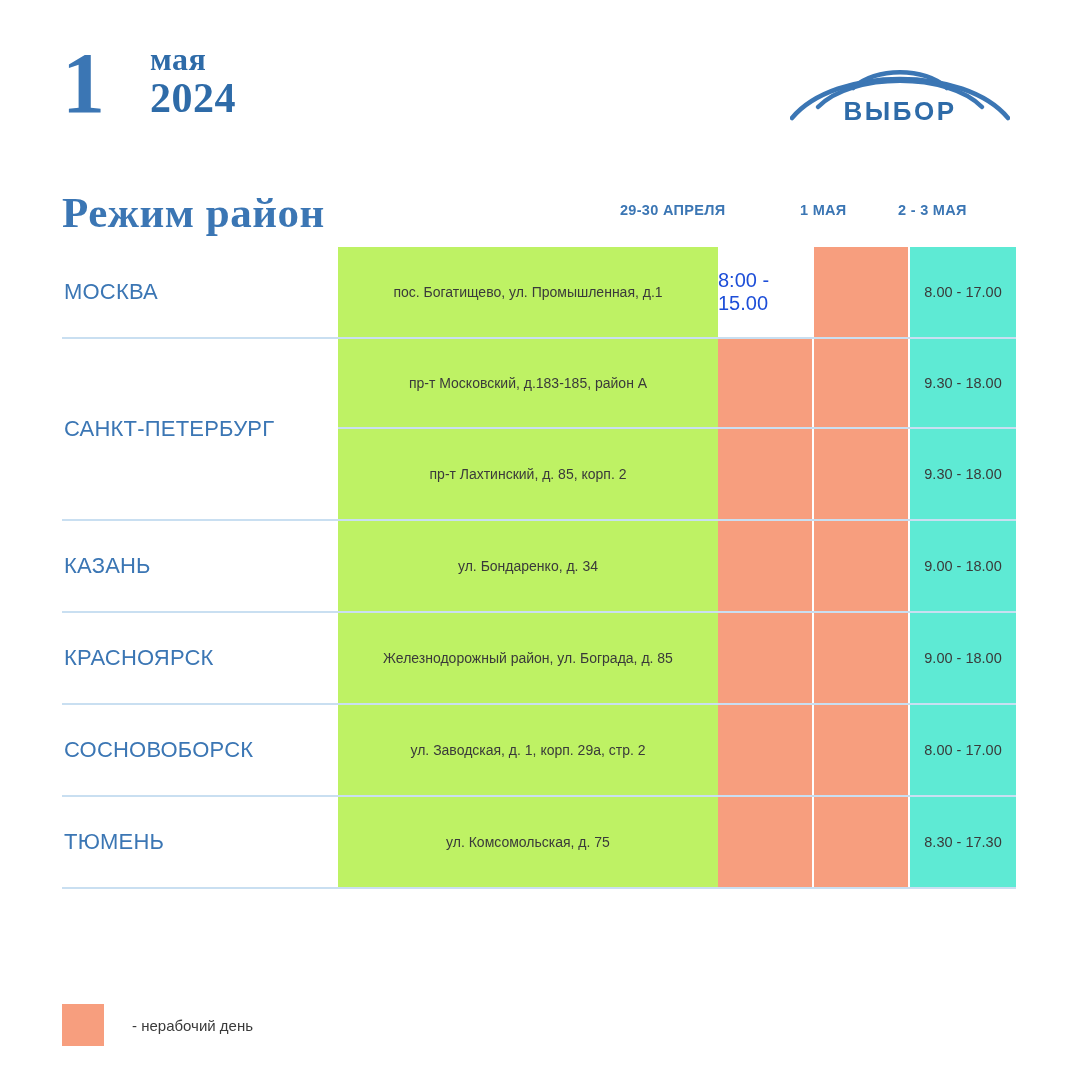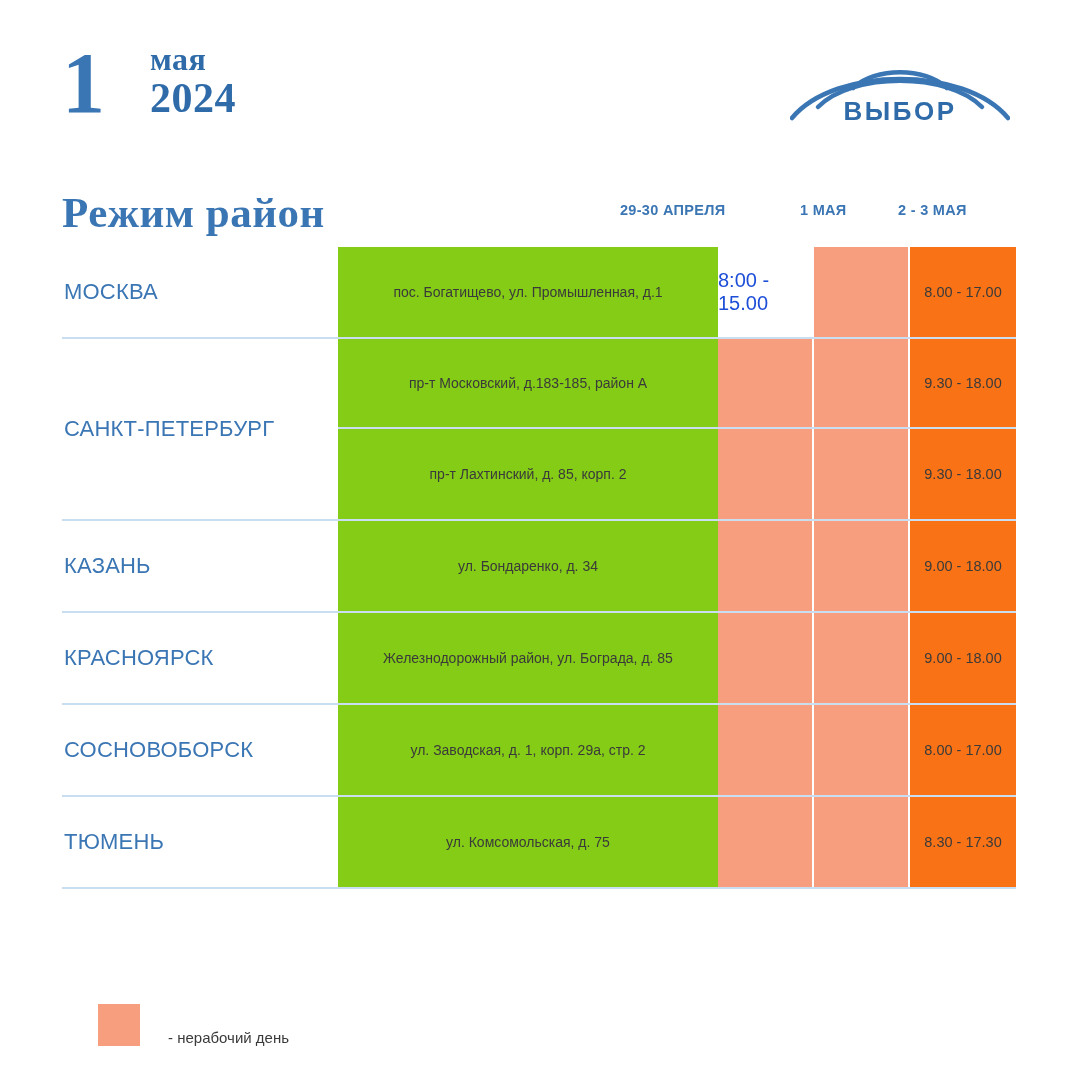--- a/index.html
+++ b/index.html
@@ -136,21 +136,21 @@
     display: flex;
     height: 90px;
     box-sizing: border-box;
   }
   .row.sub { border-bottom: 2px solid #C9DFF1; }
   .row.sub:last-child { border-bottom: none; }
 
   .c-addr {
     width: 380px;
     flex: 0 0 380px;
-    background: #84cc16;
+    background: #bef264;
     display: flex;
     align-items: center;
     justify-content: center;
     text-align: center;
     font-size: 14px;
     color: #3A3A3A;
     padding: 9px 10px;
     box-sizing: border-box;
   }
   .c-d1, .c-d2 {
@@ -166,32 +166,31 @@
   }
   .c-d1 { border-right: 2px solid #ffffff; }
   .c-d2 { border-right: 2px solid #ffffff; }
   .c-d3 {
     flex: 1 1 auto;
     display: flex;
     align-items: center;
     justify-content: center;
     font-size: 14.5px;
     color: #3A3A3A;
-    background: #f97316;
+    background: #5eead4;
   }
   .off { background: #F79E7E; }
 
   
   .legend {
     position: absolute;
     left: 62px;
     top: 1004px;
     display: flex;
-    align-items: flex-end;
-    margin-left: 36px;
+    align-items: center;
   }
   .legend-swatch {
     width: 42px;
     height: 42px;
     background: #F79E7E;
   }
   .legend-label {
     margin-left: 28px;
     font-size: 15px;
     color: #3A3A3A;

